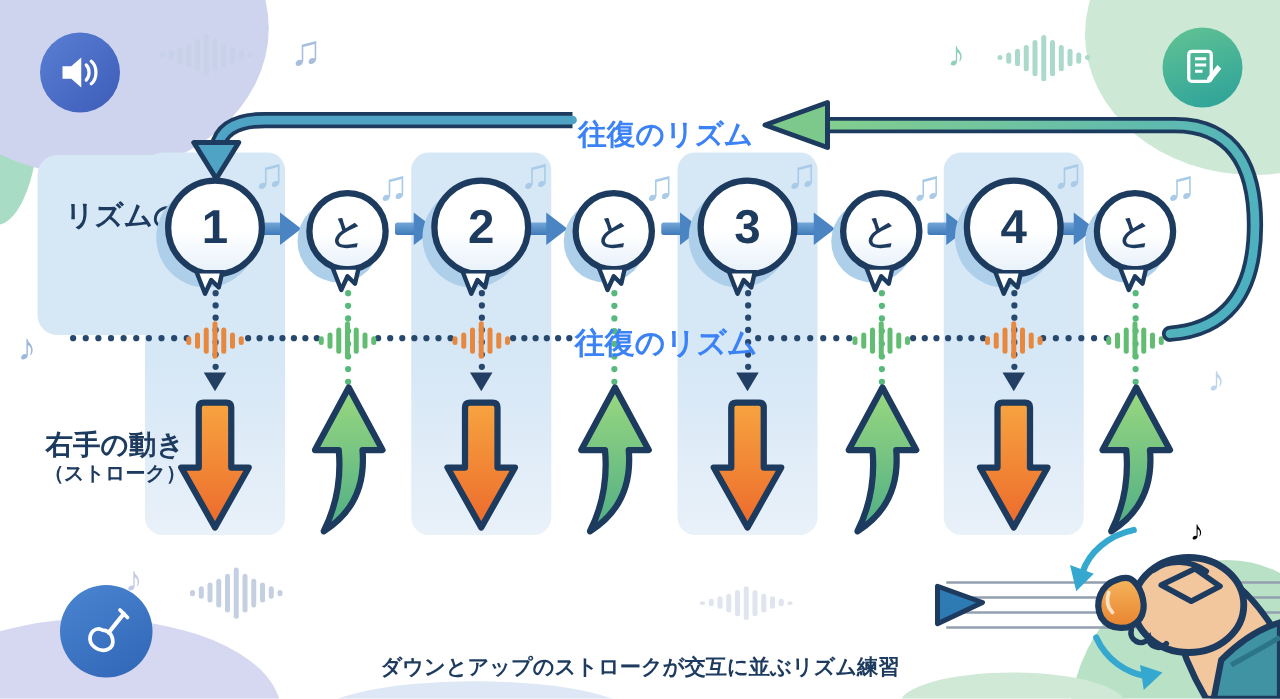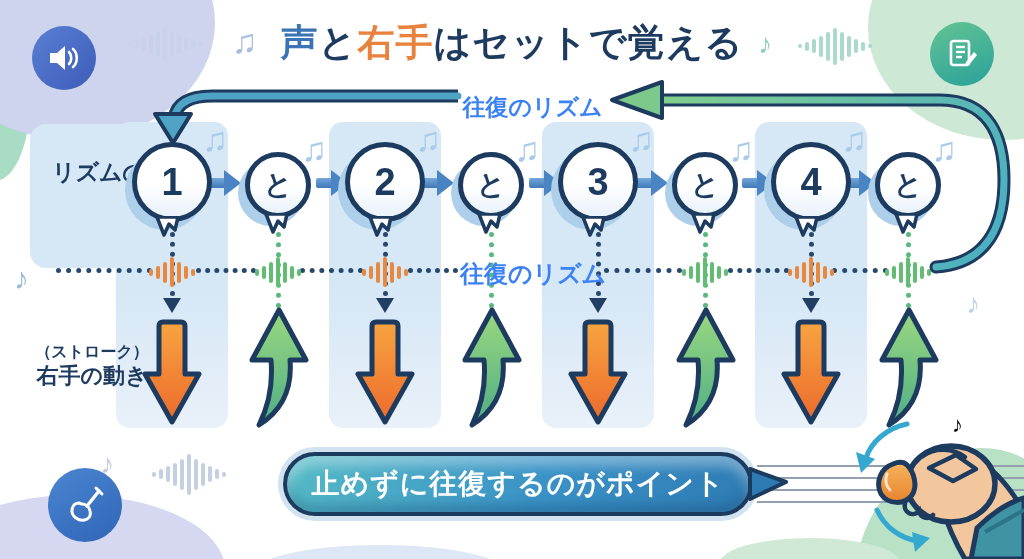--- a/index.html
+++ b/index.html
@@ -169,29 +169,28 @@
   </div>
 
   <div class="corner-icon" style="left:48px;top:468px;width:74px;height:74px;background:linear-gradient(150deg,#4b86d2,#2f65b5);">
     <svg width="44" height="44" viewBox="0 0 44 44">
       <path d="M16 20 C9 20 6 30 13 35 C20 40 29 36 27 28 C26 23 22 21 19 21 Z" fill="none" stroke="#fff" stroke-width="3" stroke-linejoin="round"></path>
       <line x1="24" y1="23" x2="36" y2="8" stroke="#fff" stroke-width="3.4" stroke-linecap="round"></line>
       <line x1="33" y1="5" x2="39" y2="11" stroke="#fff" stroke-width="3" stroke-linecap="round"></line>
     </svg>
   </div>
 
-  <div id="title"><span style="color: rgb(59, 116, 181);">声</span><span style="color: rgb(29, 58, 95);">と</span><span style="color: rgb(232, 130, 60);">右手</span><span style="color: rgb(29, 58, 95);">はセットで覚える</span></div>
 
   <div id="counting-panel"></div>
   <div class="side-label" style="left:34px;top:158px;width:130px;font-size:23px;">
     <div>リズムの</div>
   </div>
   <div class="side-label" style="left:6px;top:342px;width:172px;">
+    <div style="font-size:22px;">右手の動き</div>
     <div style="font-size:16px;">（ストローク）</div>
-    <div style="font-size:22px;">右手の動き</div>
   </div>
 
   <div id="columns">
       <div class="band" style="left: 116px;"></div>
       <div class="bubble" style="left: 132px; top: 142px; width: 80px; height: 80px;">
         <div class="shadow"></div>
     <div class="note">♫</div>
     <div class="circle" style="font-size:38px;">1</div>
         <svg class="tail" width="30" height="22" viewBox="0 0 30 22">
           <path d="M4 1 L11 19 L16 8 L22 14 L25 1 Z" fill="#fff" stroke="#1d3a5f" stroke-width="3.5" stroke-linejoin="round"></path>
@@ -396,25 +395,25 @@
   </svg>
 
   <div class="loop-label" style="left:455px;top:92px;width:155px;text-align:center;font-size:23px;">往復のリズム</div>
   <div class="loop-label" style="left:458px;top:258px;width:150px;text-align:center;font-size:24px;">往復のリズム</div>
 
   <div class="string" style="left:757px;top:465px;width:267px;"></div>
   <div class="string" style="left:757px;top:477px;width:267px;"></div>
   <div class="string" style="left:757px;top:489px;width:267px;"></div>
   <div class="string" style="left:757px;top:501px;width:267px;"></div>
 
-  <div id="callout">止めずに往復するのがポイント</div>
   <svg class="abs" style="left:748px;top:466px;z-index:5;" width="42" height="36" viewBox="0 0 42 36">
     <polygon points="2,3 38,16 2,33" fill="#2e7bb4" stroke="#1d3a5f" stroke-width="4" stroke-linejoin="round"></polygon>
   </svg>
 
+  <div id="caption">ダウンとアップのストロークが交互に並ぶリズム練習</div>
 
   <svg class="abs" style="left:835px;top:408px;z-index:6;" width="189" height="151" viewBox="0 0 189 151">
 
     <path d="M126 42 C158 56 178 84 189 104 L189 151 L130 151 C114 124 108 104 104 88 Z" fill="#f3c79e" stroke="#1d3a5f" stroke-width="5"></path>
 
     <path d="M142 120 C158 104 172 95 189 90 L189 151 L136 151 Z" fill="#3f93a3" stroke="#1d3a5f" stroke-width="5"></path>
     <path d="M150 124 L189 102" stroke="#2c7487" stroke-width="4" fill="none"></path>
 
     <ellipse cx="116" cy="76" rx="44" ry="38" fill="#f3c79e" stroke="#1d3a5f" stroke-width="5.5"></ellipse>
 

